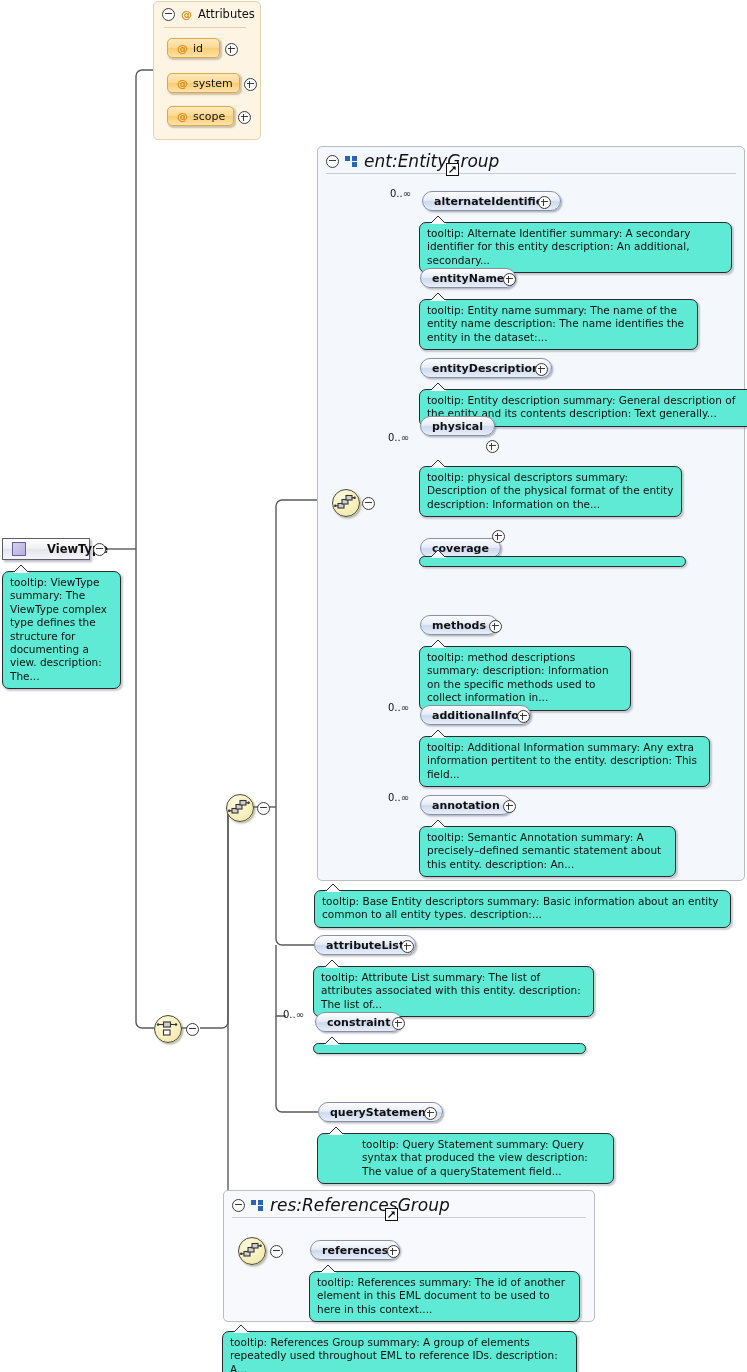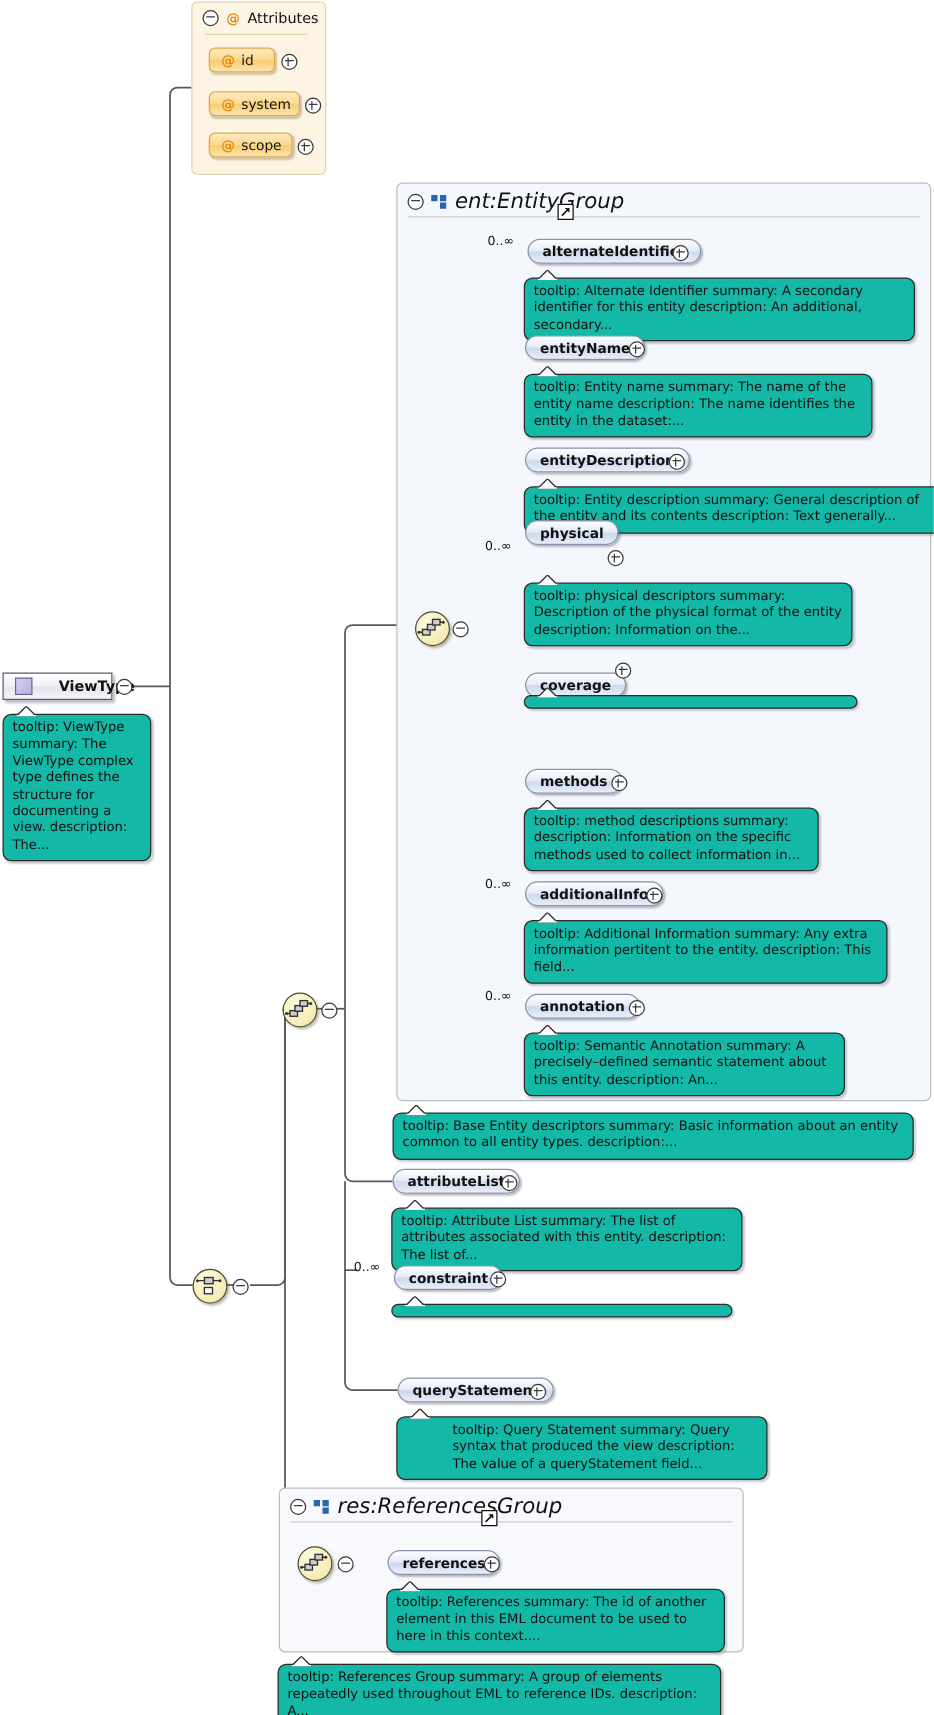--- a/index.html
+++ b/index.html
@@ -95,21 +95,21 @@
     position:absolute;width:26px;height:26px;border-radius:50%;
     background:radial-gradient(circle at 38% 32%,#fdfbe0 0%,#f7efbc 55%,#eee2a0 100%);
     border:1px solid #4a4a3c;
     box-shadow:1.5px 1.5px 2px rgba(120,115,70,.5);
   }
   .node svg{position:absolute;left:0;top:0;}
 
   
   .tip{
     position:absolute;box-sizing:border-box;
-    background:#14b8a6;border:1px solid #2b2b2b;border-radius:7px;
+    background:#5eead4;border:1px solid #2b2b2b;border-radius:7px;
     padding:4px 7px 5px 7px;
     font-size:10.5px;line-height:13.4px;color:#111;
     box-shadow:1.5px 1.5px 1.6px rgba(110,110,120,.35);
   }
   .tip .nub{position:absolute;left:10px;top:-7px;width:16px;height:8px;}
 
   
   .card{position:absolute;font-size:10px;color:#111;white-space:nowrap;}
 </style>
 </head>
@@ -293,21 +293,21 @@
     <svg class="nub" viewBox="0 0 16 8">
       <path d="M0 8 L8 0 L16 8 Z" fill="#fbfbfd" stroke="#2b2b2b" stroke-width="1"></path>
       <path d="M0 8 L16 8" stroke="#fbfbfd" stroke-width="2"></path>
     </svg>
   </div>
 
   <div class="pill" style="left:420px;top:615px;">
     <span>methods</span>
   </div>
   <div class="pm plus" style="position:absolute;left:489px;top:620px;"></div>
-  <div class="tip" style="left:419px;top:646px;width:236px;">
+  <div class="tip" style="left:419px;top:646px;width:212px;">
     <svg class="nub" viewBox="0 0 16 8">
       <path d="M0 8 L8 0 L16 8 Z" fill="#fbfbfd" stroke="#2b2b2b" stroke-width="1"></path>
       <path d="M0 8 L16 8" stroke="#fbfbfd" stroke-width="2"></path>
     </svg>
     <span>tooltip: method descriptions summary: description: Information on the specific methods used to collect information in...</span>
   </div>
 
   <div class="card" style="left:388px;top:702px;">0..∞</div>
   <div class="pill" style="left:420px;top:705px;">
     <span>additionalInfo</span>

